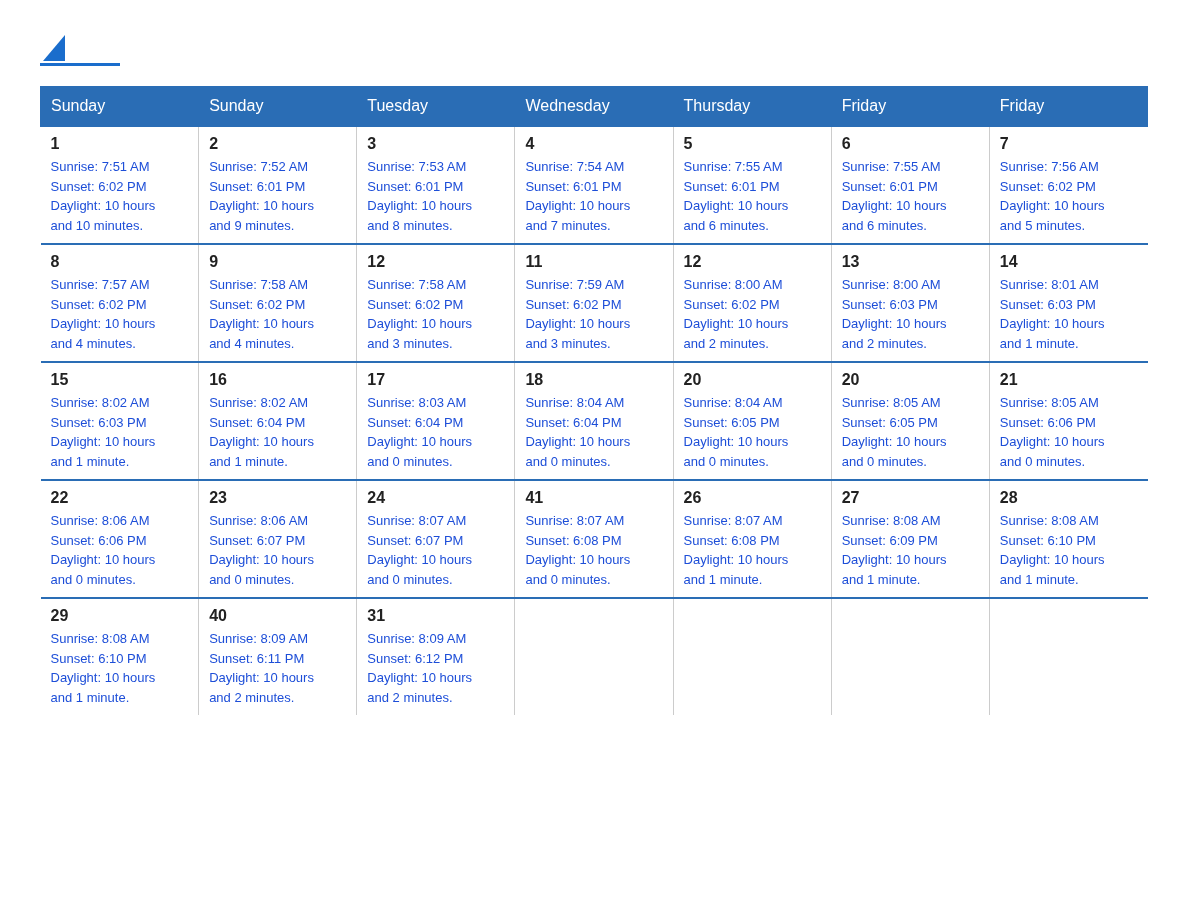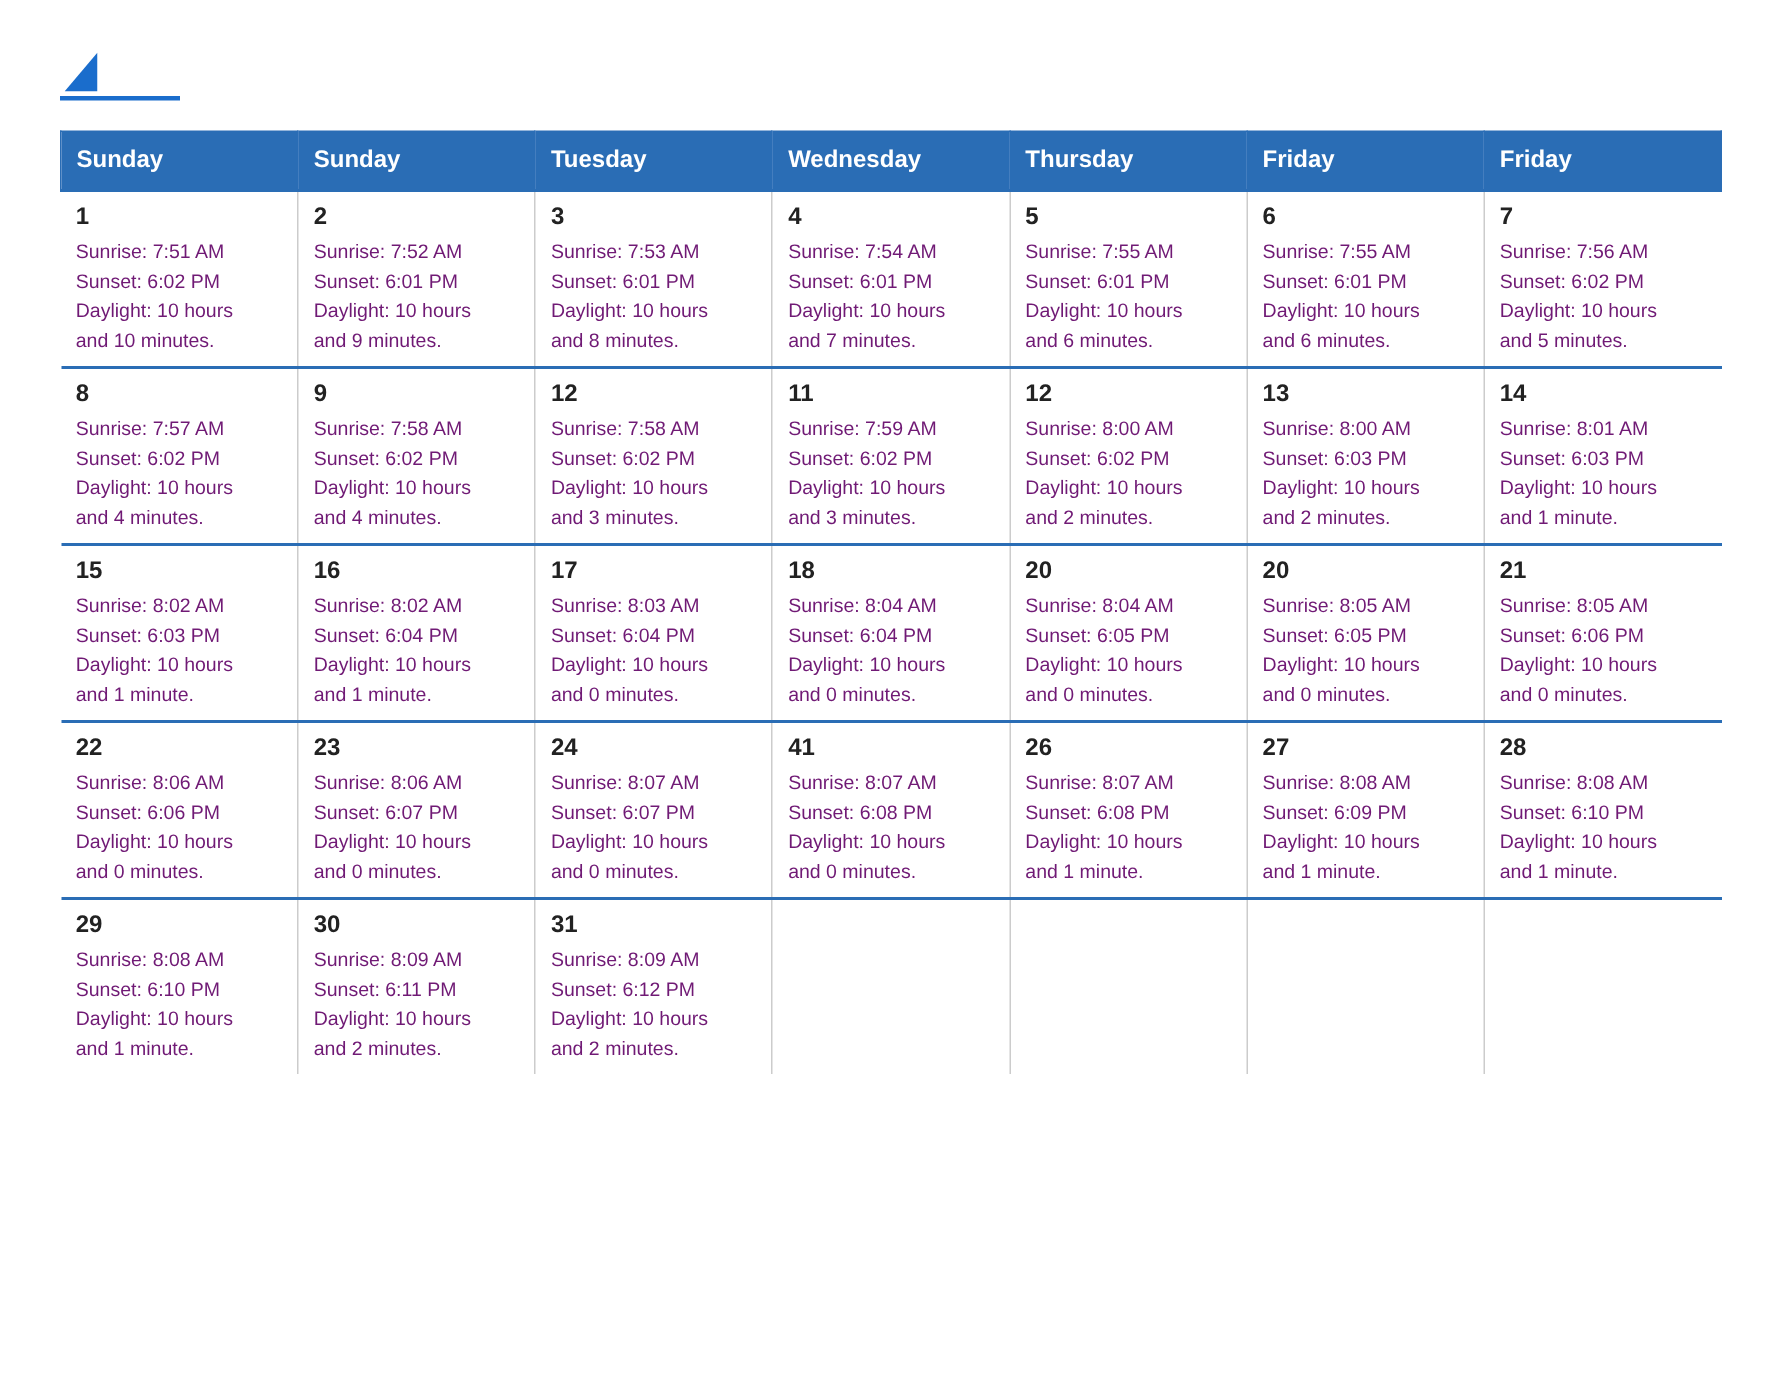--- a/index.html
+++ b/index.html
@@ -46,21 +46,21 @@
       width: 100%;
       border-collapse: collapse;
       table-layout: fixed;
     }
     thead tr {
       background-color: #2a6db5;
     }
     thead th {
       color: #fff;
       font-size: 16px;
-      font-weight: bold;
+      font-weight: normal;
       padding: 10px 10px;
       text-align: left;
       border: 1px solid #2a6db5;
     }
     tbody tr {
       border-top: 2px solid #2a6db5;
     }
     tbody td {
       vertical-align: top;
       padding: 8px 10px;
@@ -74,21 +74,21 @@
     }
     .day-num {
       font-size: 16px;
       font-weight: bold;
       display: block;
       margin-bottom: 4px;
     }
     .day-info {
       font-size: 13px;
       line-height: 1.5;
-      color: #701a75;
+      color: #1d4ed8;
     }
     .empty-cell {
       background: #fff;
     }
     
     .logo-wrapper {
       display: flex;
       align-items: center;
       gap: 0;
     }
@@ -404,21 +404,21 @@
         <td>
         <span class="day-num">29</span>
         <div class="day-info">
           Sunrise: 8:08 AM<br>
           Sunset: 6:10 PM<br>
           Daylight: 10 hours<br>
           and 1 minute.
         </div>
       </td>
         <td>
-        <span class="day-num">30</span>
+        <span class="day-num">40</span>
         <div class="day-info">
           Sunrise: 8:09 AM<br>
           Sunset: 6:11 PM<br>
           Daylight: 10 hours<br>
           and 2 minutes.
         </div>
       </td>
         <td>
         <span class="day-num">31</span>
         <div class="day-info">

